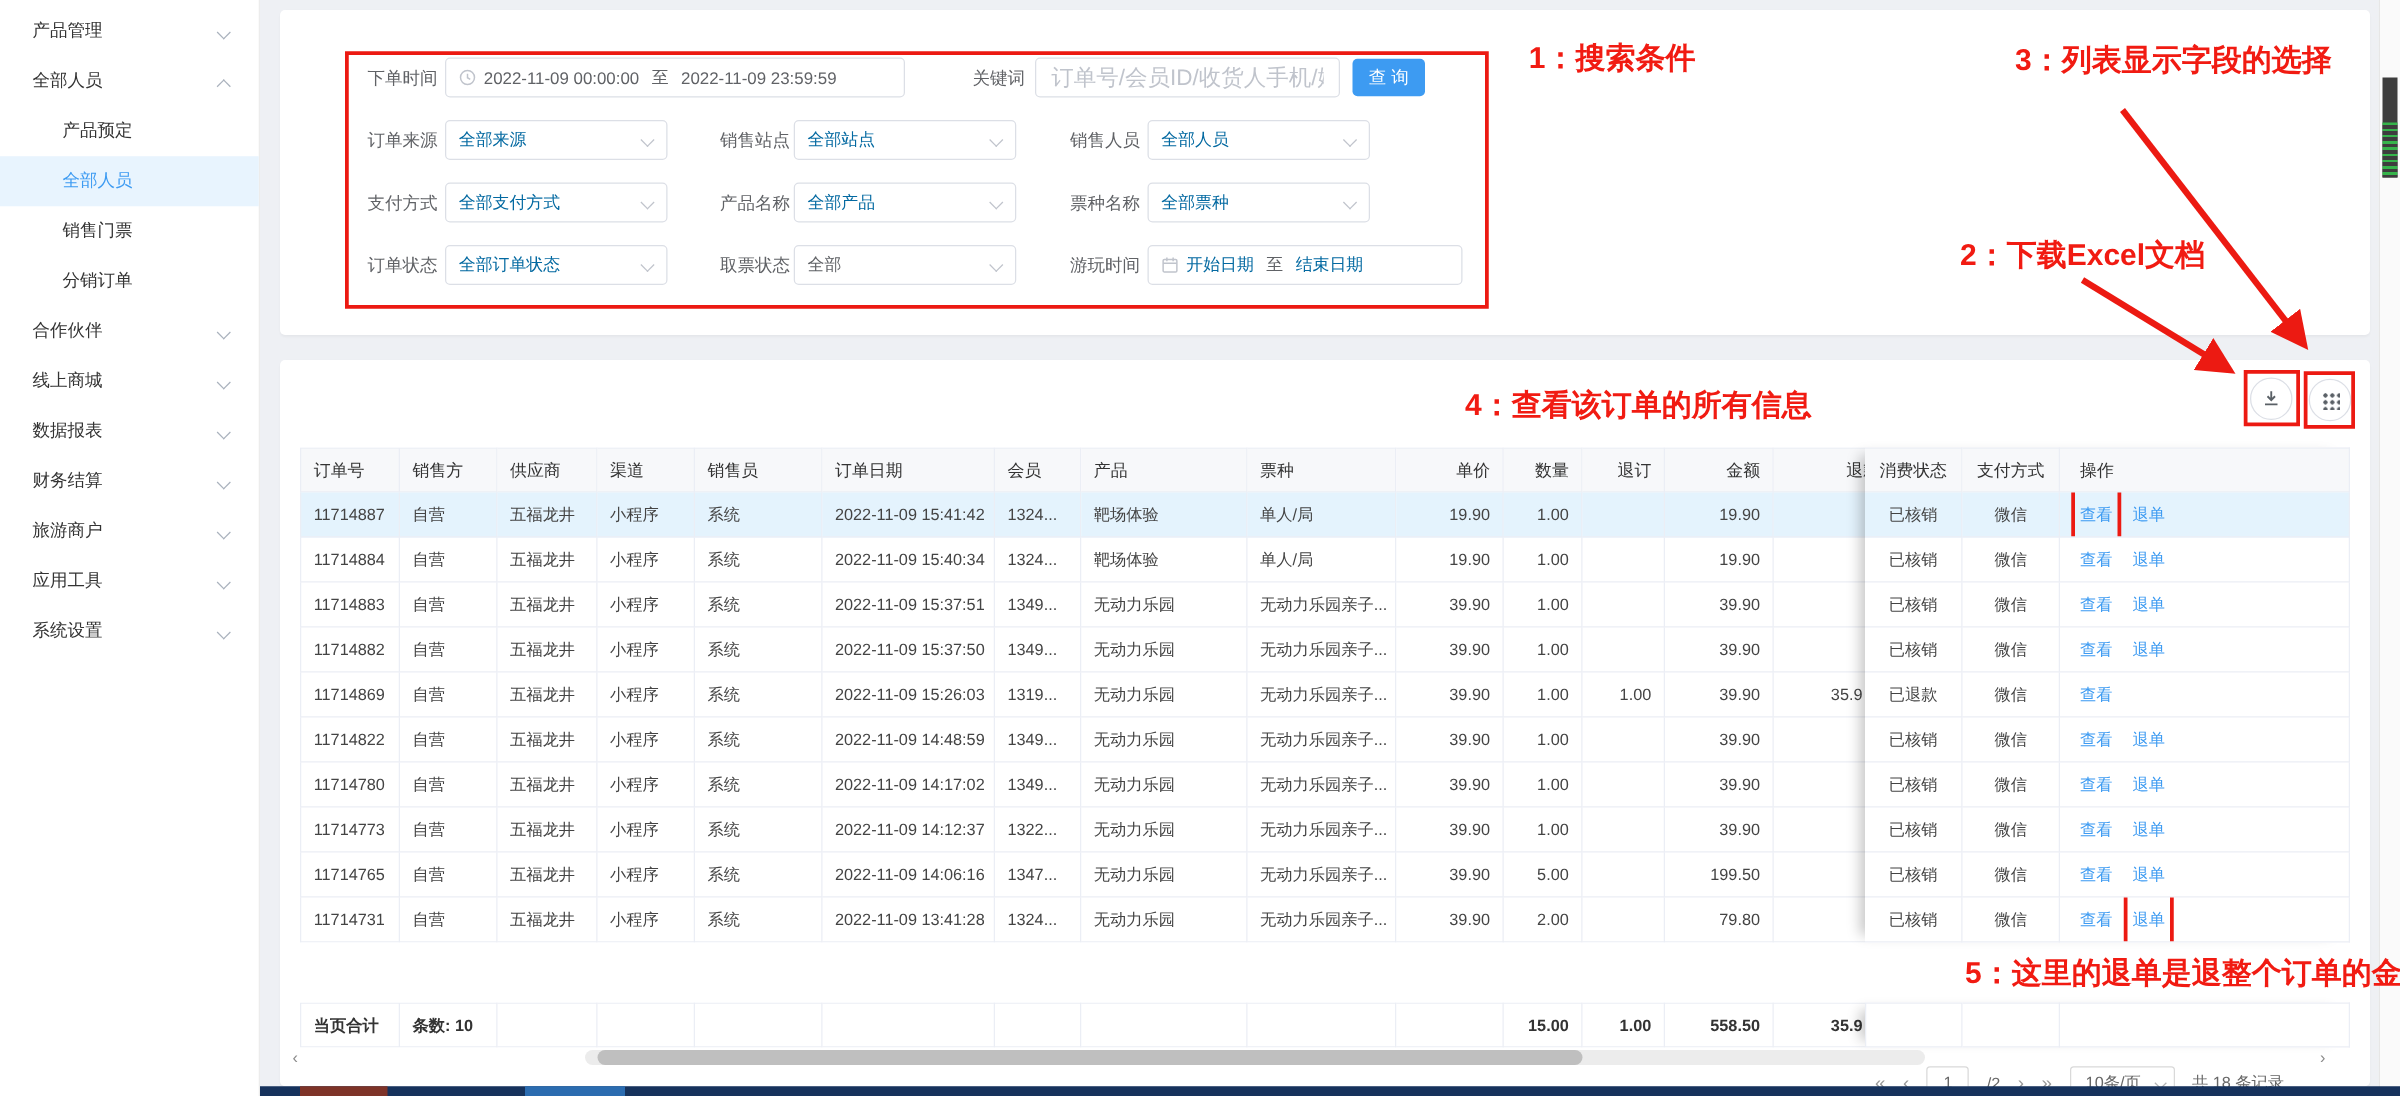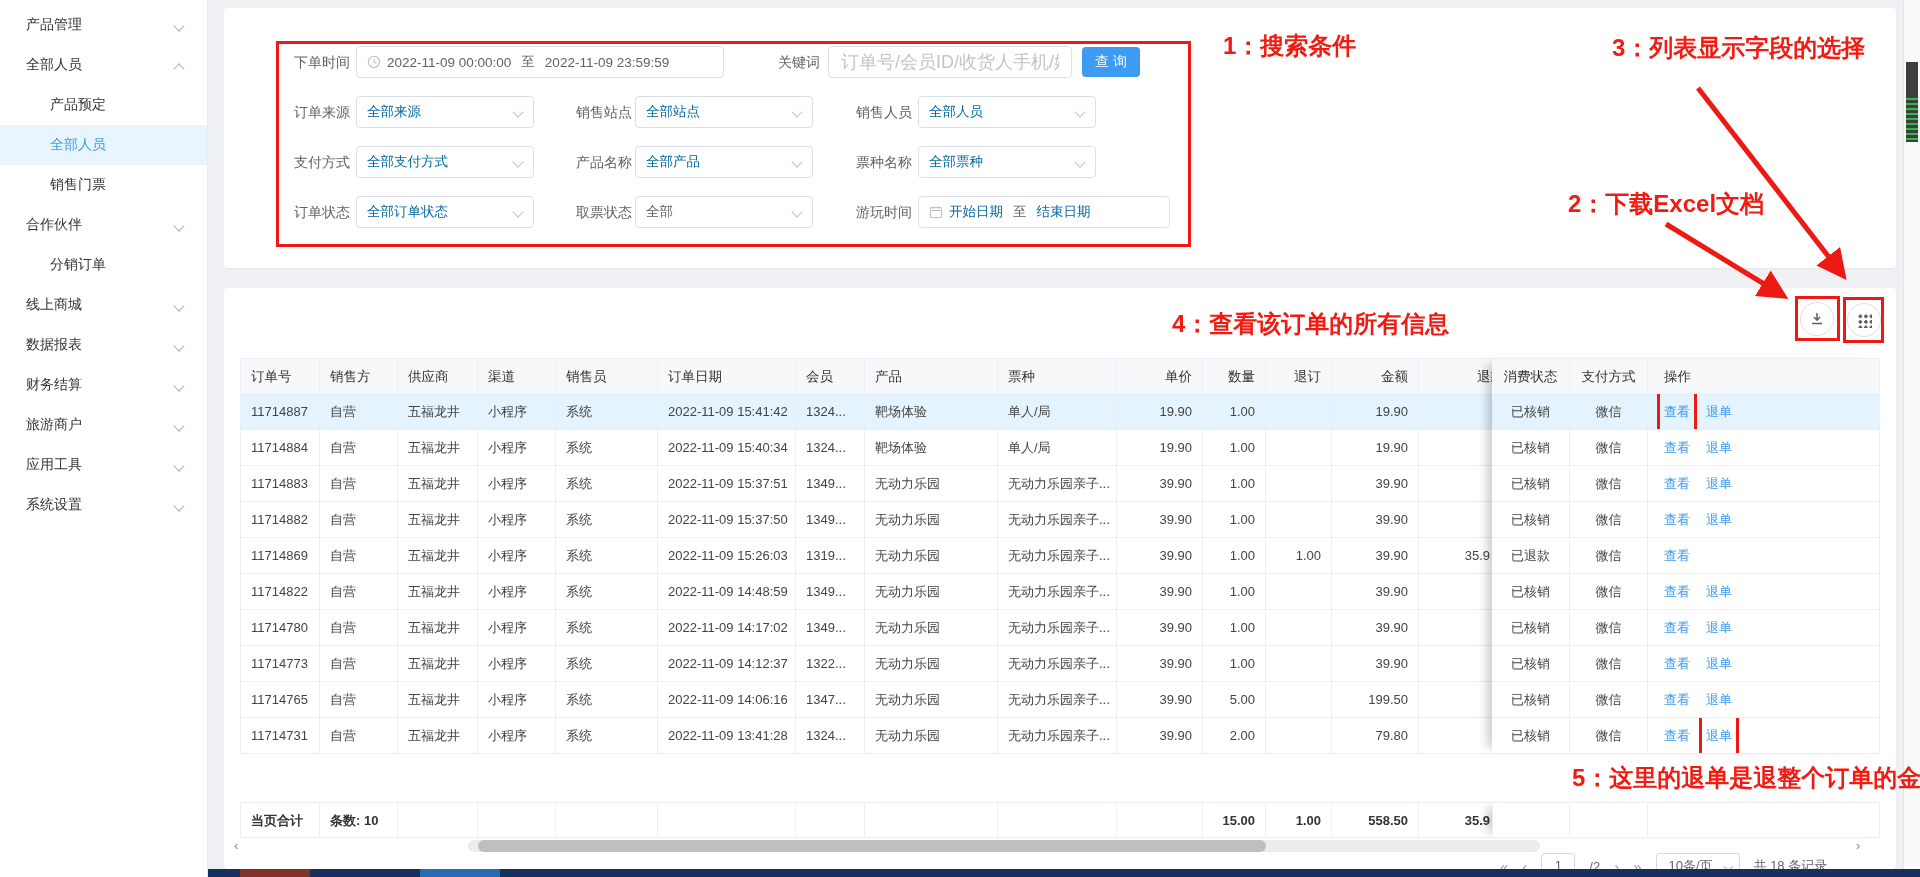--- a/index.html
+++ b/index.html
@@ -99,28 +99,28 @@
       <div class="side-item sub active">
         <span>全部人员</span>
 
       </div>
 
       <div class="side-item sub">
         <span>销售门票</span>
 
       </div>
 
-      <div class="side-item">
-        <span>合作伙伴</span>
-        <span class="chev"></span>
-      </div>
-
       <div class="side-item sub">
         <span>分销订单</span>
 
+      </div>
+
+      <div class="side-item">
+        <span>合作伙伴</span>
+        <span class="chev"></span>
       </div>
 
       <div class="side-item">
         <span>线上商城</span>
         <span class="chev"></span>
       </div>
 
       <div class="side-item">
         <span>数据报表</span>
         <span class="chev"></span>

